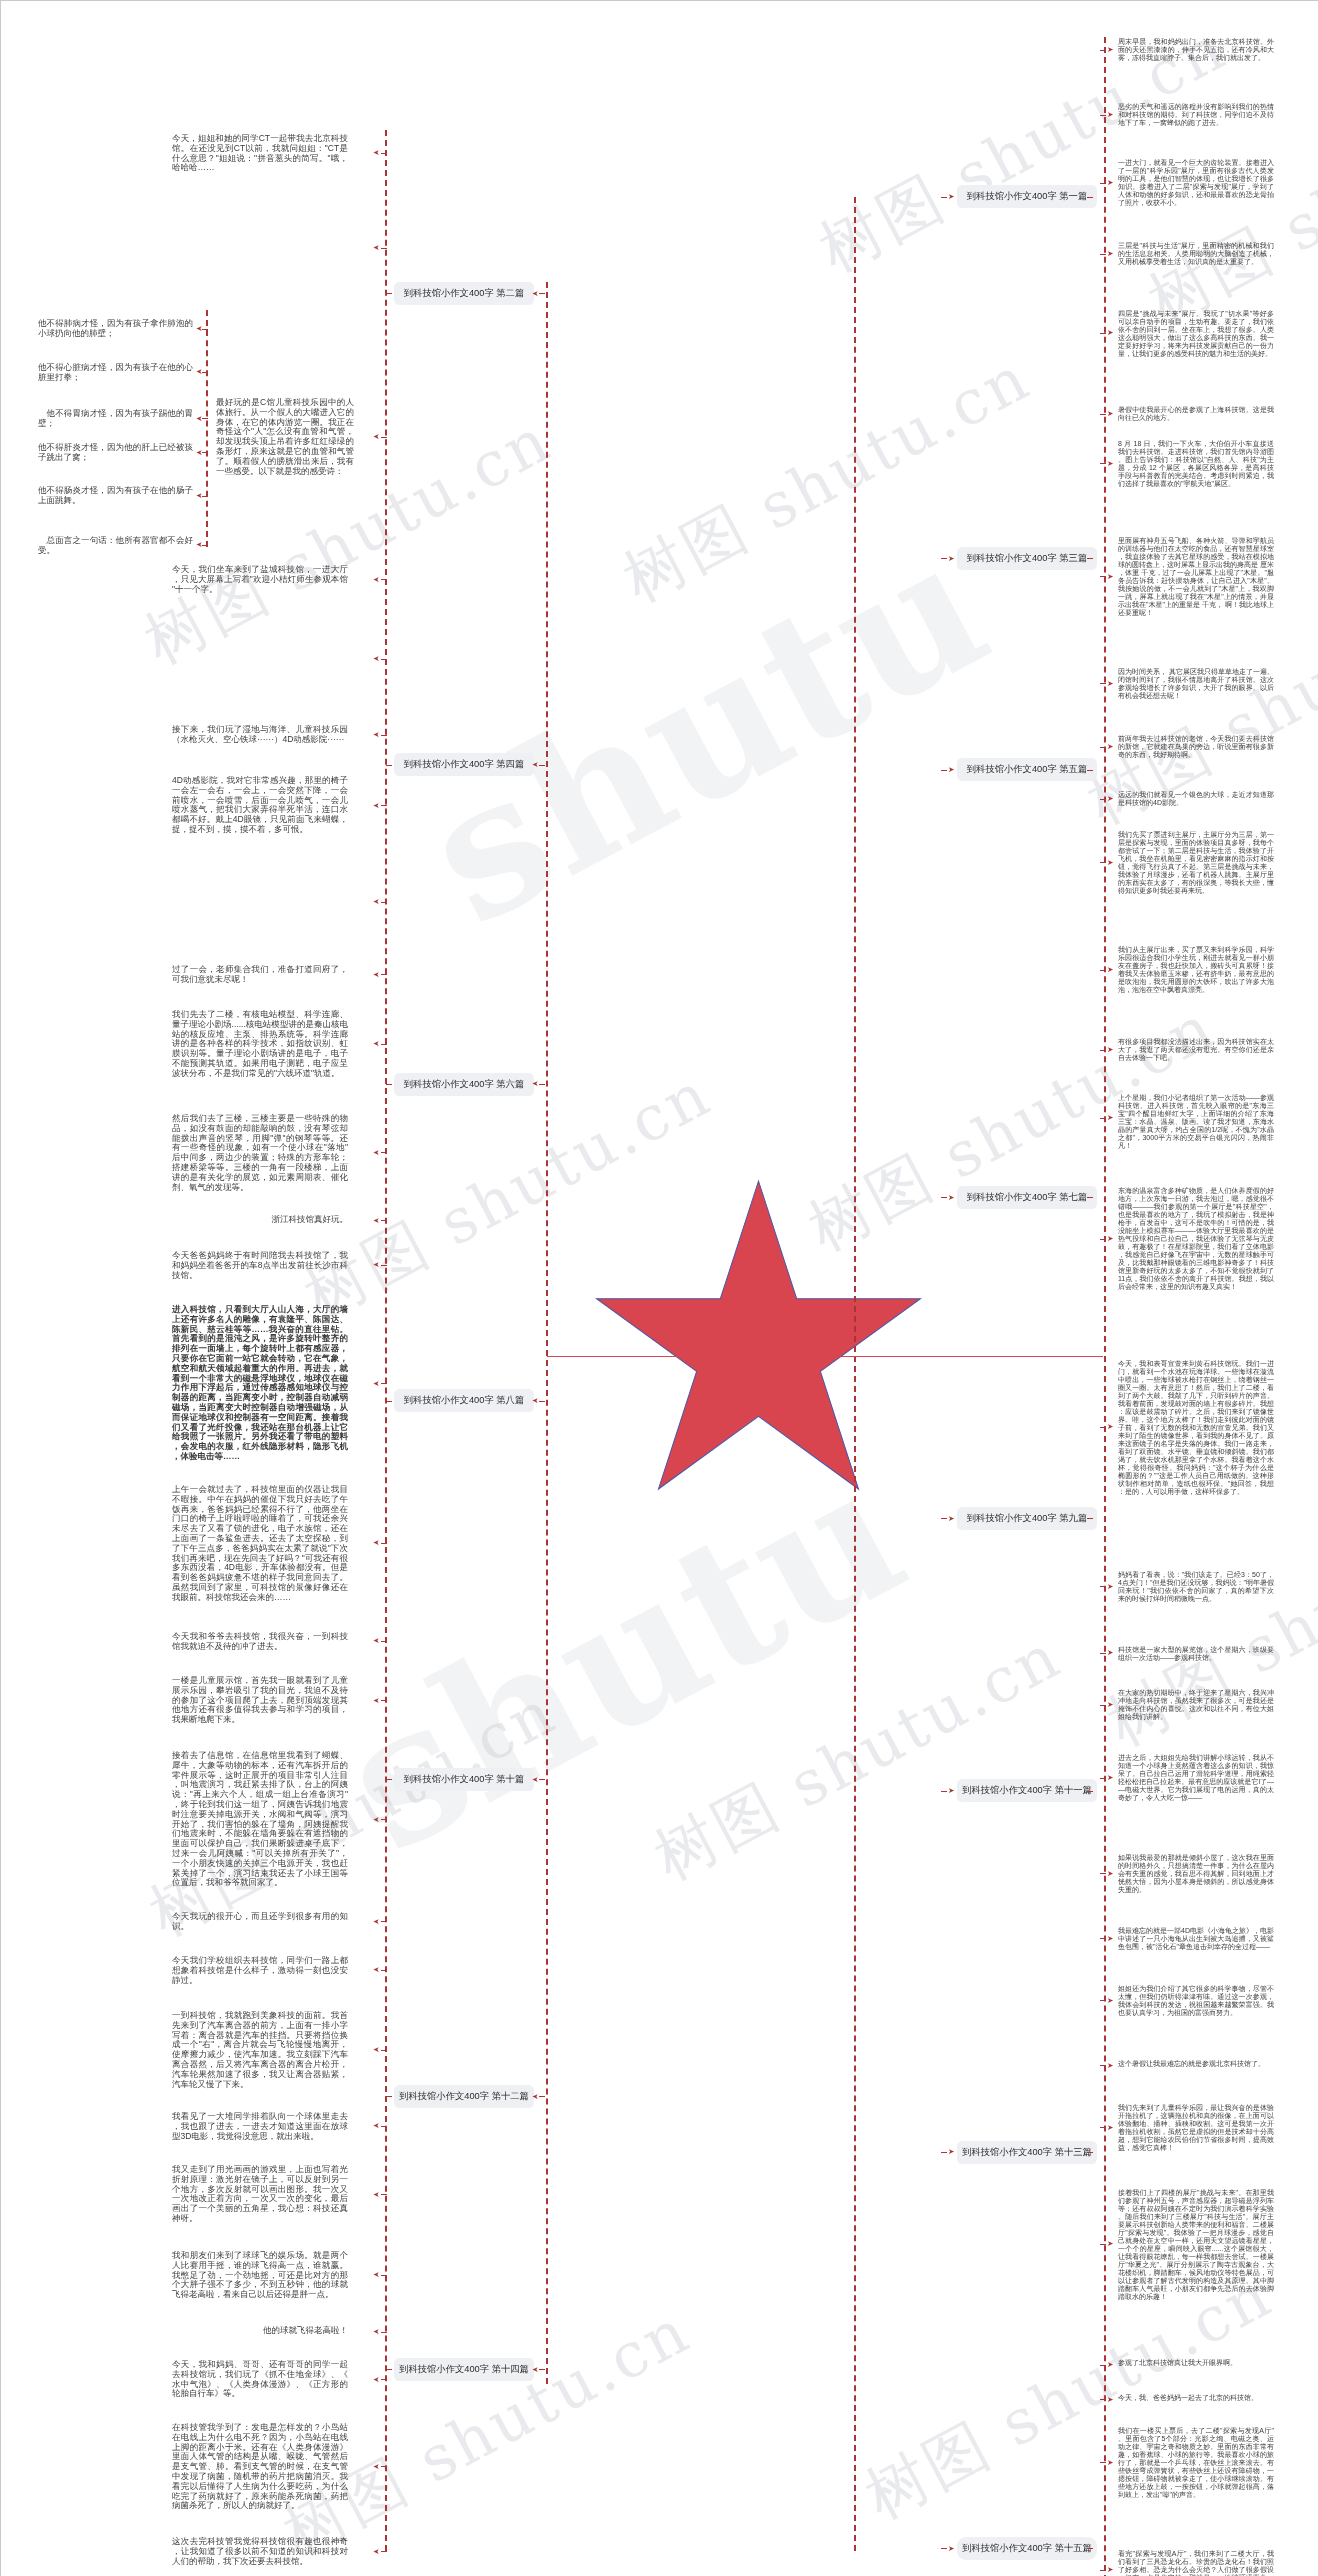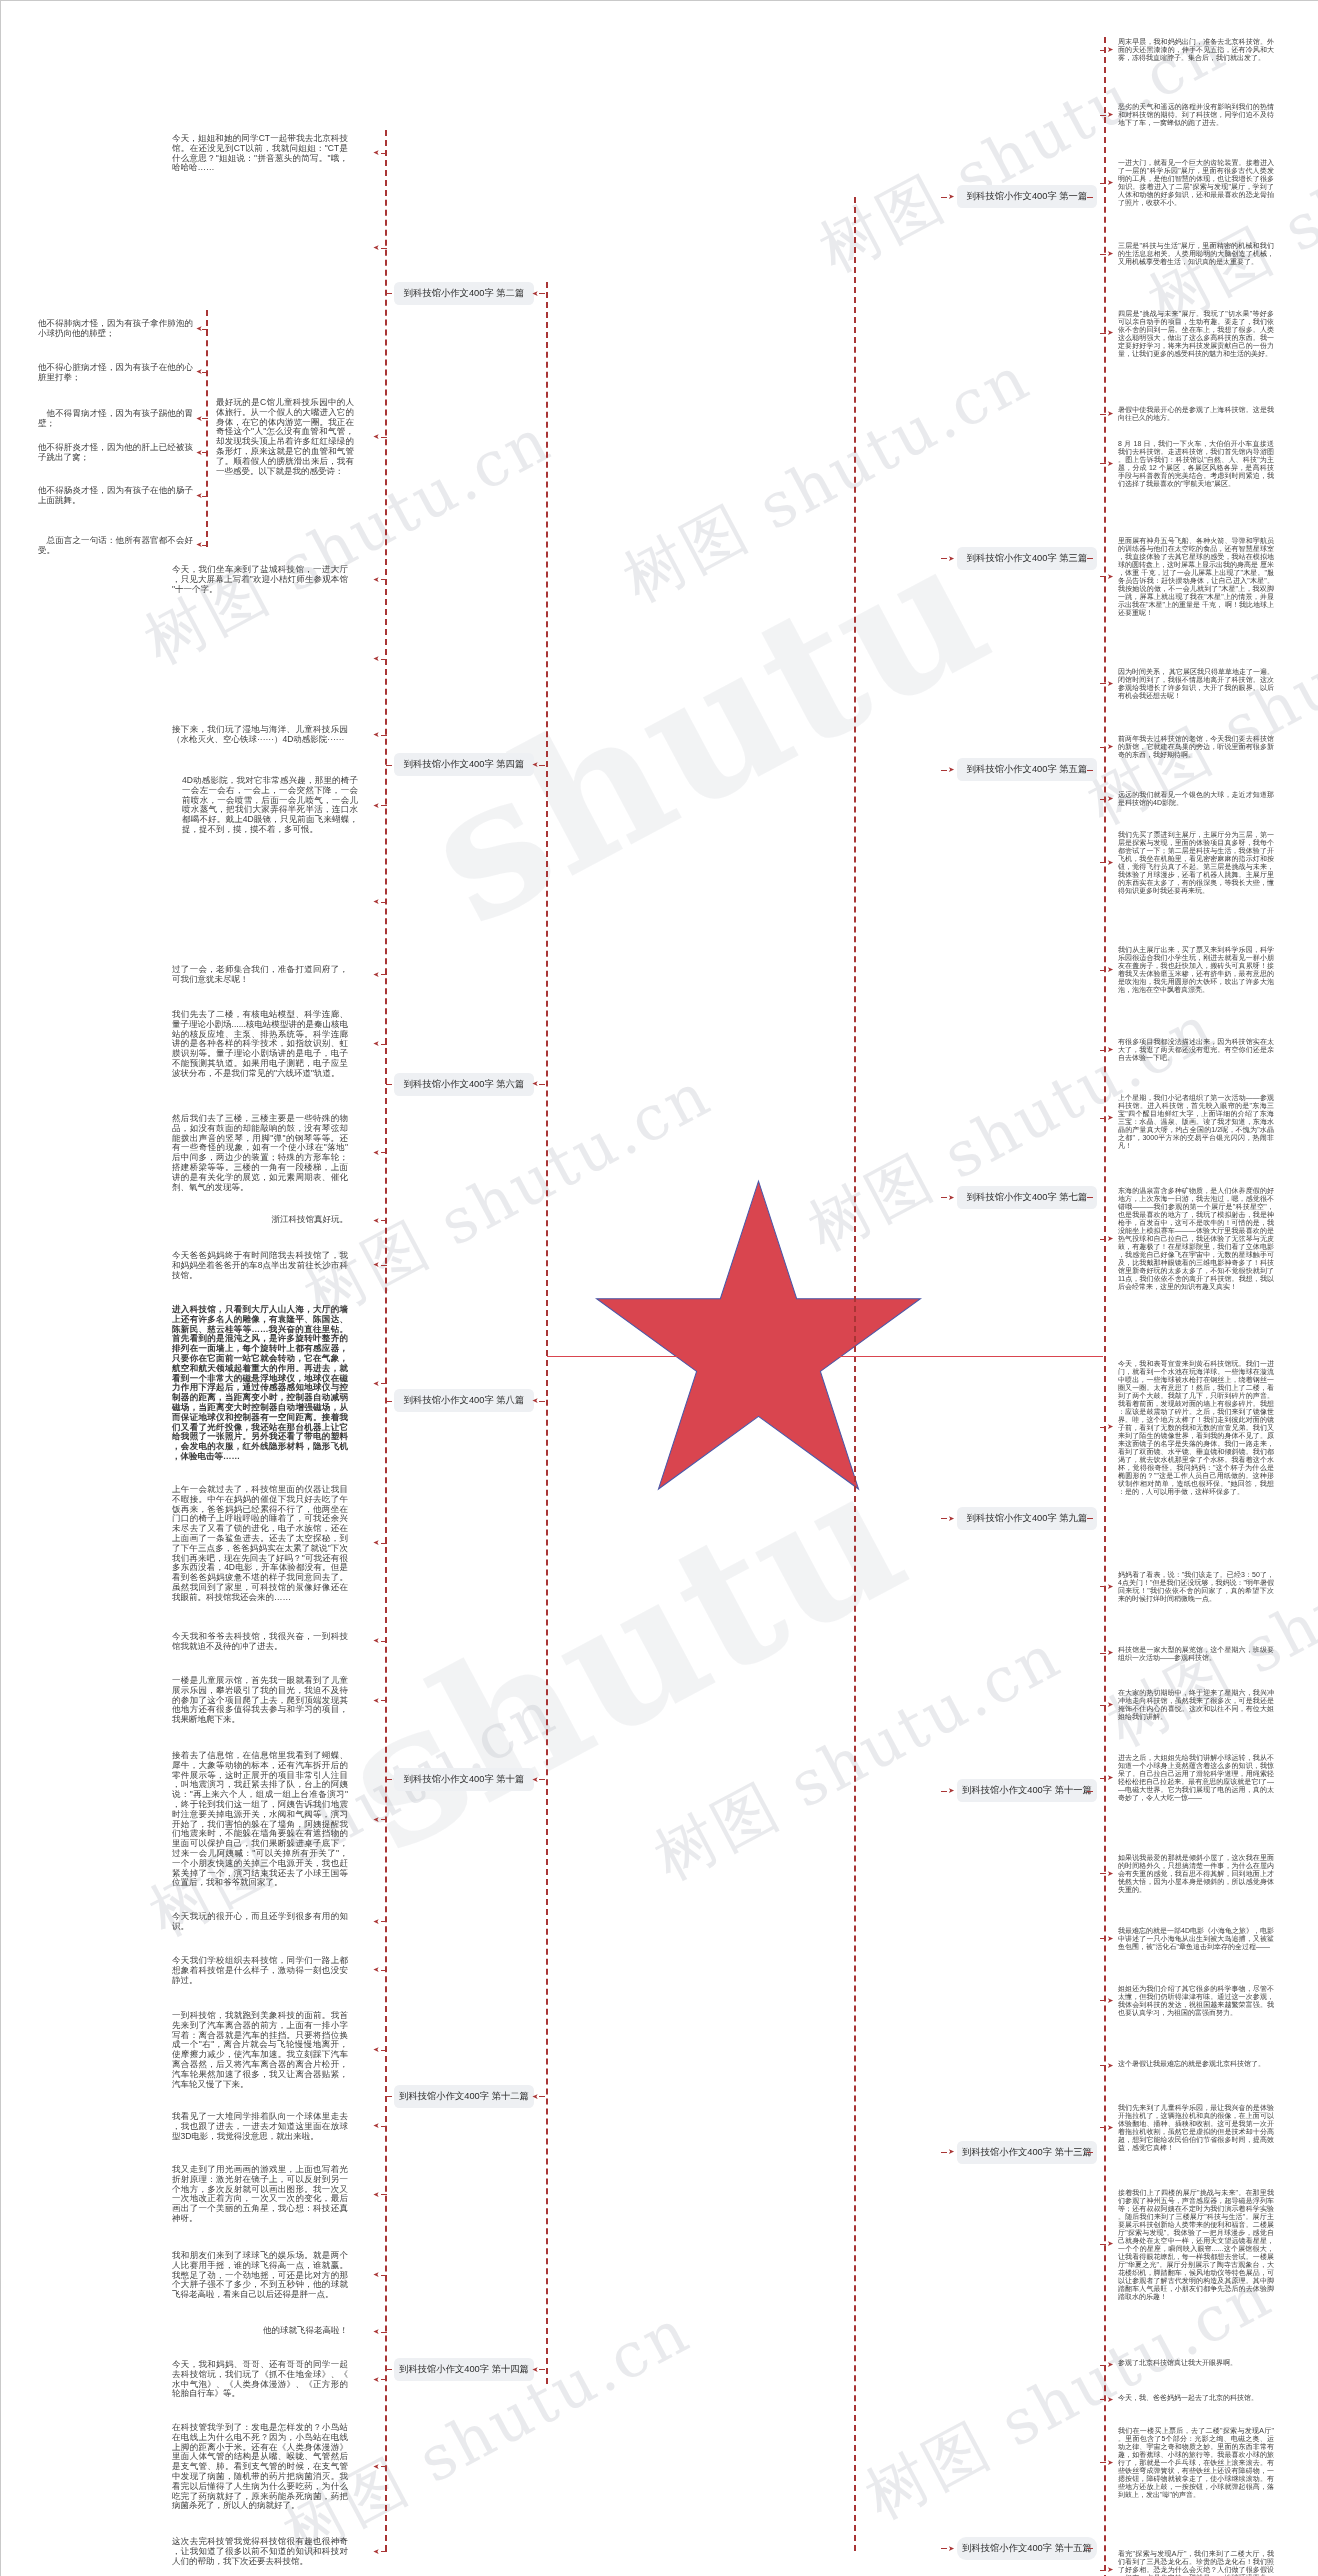--- a/index.html
+++ b/index.html
@@ -113,21 +113,21 @@
     <div class="stub" style="left: 385px; top: 764px;"></div>
     <div class="stub" style="left: 538px; top: 764px;"></div>
     <div class="para left-col" style="left: 171px; top: 564px; width: 176px;">今天，我们坐车来到了盐城科技馆，一进大厅，只见大屏幕上写着"欢迎小桔灯师生参观本馆"十一个字。</div>
     <div class="arrow flip" style="left: 372px; top: 575px;">➤</div>
     <div class="stub" style="left: 380px; top: 578px;"></div>
     <div class="arrow flip" style="left: 372px; top: 654px;">➤</div>
     <div class="stub" style="left: 380px; top: 658px;"></div>
     <div class="para left-col" style="left: 171px; top: 724px; width: 176px;">接下来，我们玩了湿地与海洋、儿童科技乐园（水枪灭火、空心铁球······）4D动感影院······</div>
     <div class="arrow flip" style="left: 372px; top: 730px;">➤</div>
     <div class="stub" style="left: 380px; top: 734px;"></div>
-    <div class="para left-col" style="left: 181px; top: 775px; width: 176px;">4D动感影院，我对它非常感兴趣，那里的椅子一会左一会右，一会上，一会突然下降，一会前喷水，一会喷雪，后面一会儿喷气，一会儿喷水蒸气，把我们大家弄得半死半活，连口水都喝不好。戴上4D眼镜，只见前面飞来蝴蝶，捉，捉不到，摸，摸不着，多可恨。</div>
+    <div class="para left-col" style="left: 171px; top: 775px; width: 176px;">4D动感影院，我对它非常感兴趣，那里的椅子一会左一会右，一会上，一会突然下降，一会前喷水，一会喷雪，后面一会儿喷气，一会儿喷水蒸气，把我们大家弄得半死半活，连口水都喝不好。戴上4D眼镜，只见前面飞来蝴蝶，捉，捉不到，摸，摸不着，多可恨。</div>
     <div class="arrow flip" style="left: 372px; top: 801px;">➤</div>
     <div class="stub" style="left: 380px; top: 804px;"></div>
     <div class="arrow flip" style="left: 372px; top: 897px;">➤</div>
     <div class="stub" style="left: 380px; top: 901px;"></div>
     <div class="para left-col" style="left: 171px; top: 964px; width: 176px;">过了一会，老师集合我们，准备打道回府了，可我们意犹未尽呢！</div>
     <div class="arrow flip" style="left: 372px; top: 970px;">➤</div>
     <div class="stub" style="left: 380px; top: 973px;"></div>
     <div class="label-box" style="left: 393px; top: 1072px;">到科技馆小作文400字 第六篇</div>
     <div class="arrow flip" style="left: 531px; top: 1079px;">➤</div>
     <div class="stub" style="left: 385px; top: 1083px;"></div>

